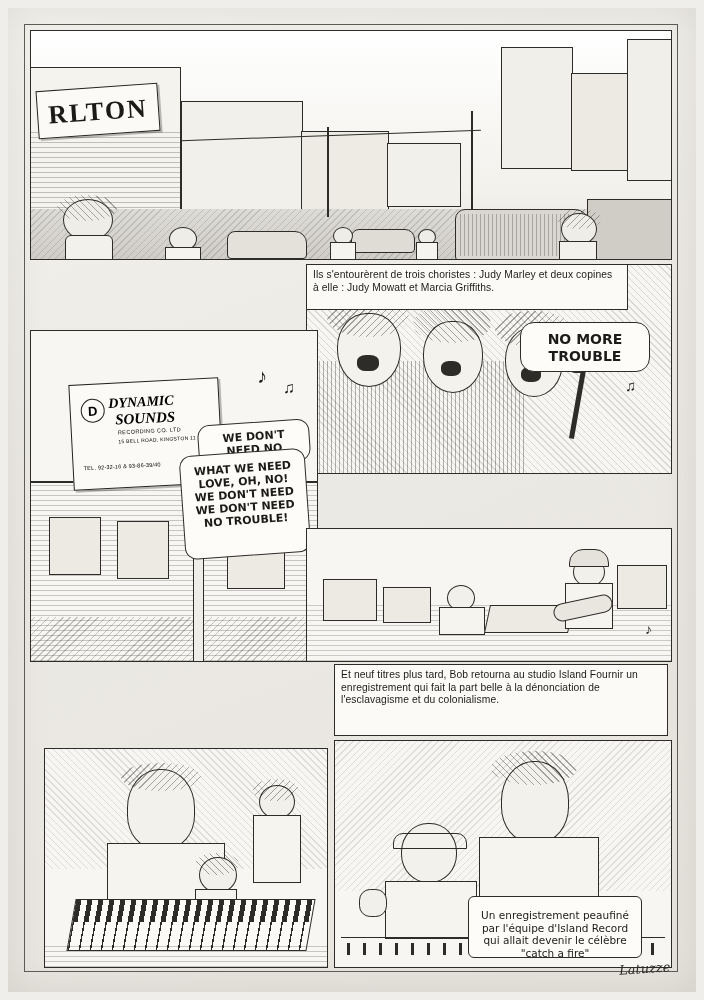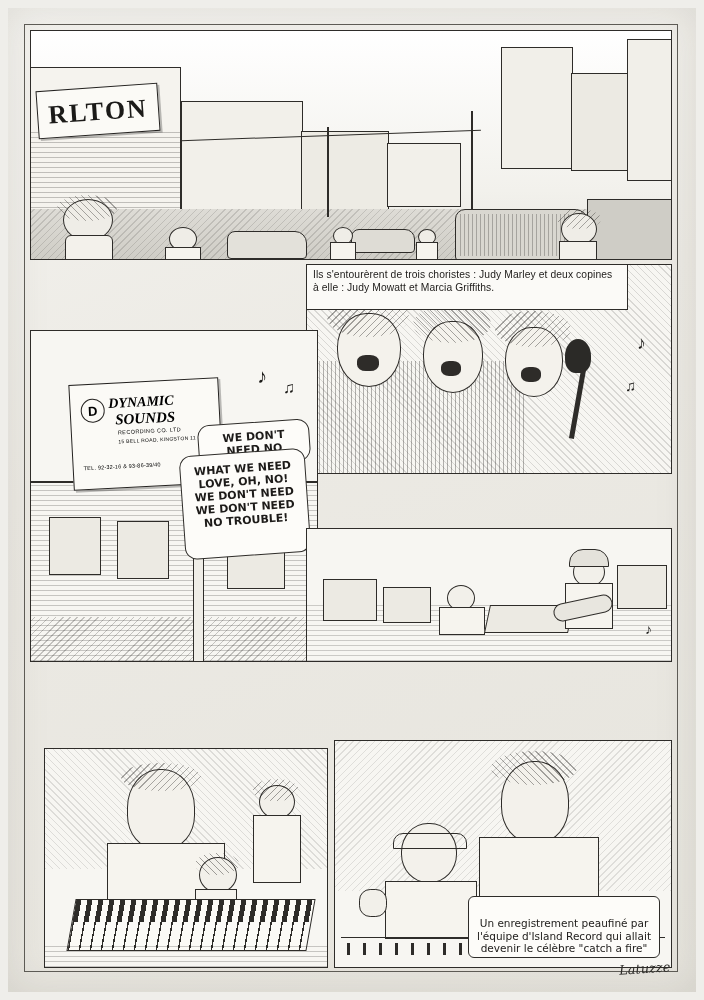--- a/index.html
+++ b/index.html
@@ -218,20 +218,21 @@
 
     <div class="mic-shape" style="left:258px; top:74px; width:26px; height:34px;"></div>
     <div style="position:absolute; left:268px; top:104px; width:5px; height:70px; background:#2e2c29; transform:rotate(10deg);"></div>
 
     <div class="note" style="left:330px; top:68px;">♪</div>
     <div class="note" style="left:318px; top:112px; font-size:15px;">♫</div>
   </div>
 
   <div class="caption" style="left:306px; top:264px; width:322px; height:46px; background:#fbfaf7;">Ils s'entourèrent de trois choristes : Judy Marley et deux copines à elle : Judy Mowatt et Marcia Griffiths.</div>
 
+  <div class="balloon handwrite" style="left:520px; top:322px; width:130px; height:50px; font-size:14px; line-height:17px; text-align:center; padding-top:8px; border-radius:14px;">NO MORE TROUBLE</div>
 
 
   <div class="panel" style="left:30px; top:330px; width:286px; height:330px;">
     <div class="ink" style="background:#f7f6f2;"></div>
 
     <div class="hatch-h" style="position:absolute; left:0; top:150px; width:286px; height:180px; opacity:.5;"></div>
     <div style="position:absolute; left:0; top:150px; width:286px; height:2px; background:#2e2c29;"></div>
 
     <div style="position:absolute; left:18px; top:186px; width:50px; height:56px; border:1.2px solid #2e2c29; background:#eceae3;" class="hatch-d"></div>
     <div style="position:absolute; left:86px; top:190px; width:50px; height:56px; border:1.2px solid #2e2c29; background:#eceae3;" class="hatch-d"></div>
@@ -278,20 +279,21 @@
       <div style="position:absolute; left:12px; top:10px; width:30px; height:28px; border:1.2px solid #2e2c29; border-radius:50%; background:#f2f0ea;"></div>
       <div style="position:absolute; left:8px; top:2px; width:38px; height:16px; border:1.2px solid #2e2c29; border-radius:14px 14px 0 0; background:#e4e2db;"></div>
       <div style="position:absolute; left:4px; top:36px; width:46px; height:44px; border:1.2px solid #2e2c29; background:#f6f4ee;"></div>
       <div style="position:absolute; left:-8px; top:52px; width:58px; height:16px; border:1.2px solid #2e2c29; border-radius:10px; background:#e8e6df; transform:rotate(-12deg);"></div>
     </div>
 
     <div class="note" style="left:338px; top:92px; font-size:14px;">♪</div>
   </div>
 
 
+  <div class="caption" style="left:334px; top:664px; width:334px; height:72px;">Et neuf titres plus tard, Bob retourna au studio Island Fournir un enregistrement qui fait la part belle à la dénonciation de l'esclavagisme et du colonialisme.</div>
 
   <div class="panel" style="left:44px; top:748px; width:282px; height:218px;">
     <div class="ink" style="background:#f7f6f2;"></div>
     <div class="hatch-d" style="position:absolute; left:0; top:0; width:282px; height:120px; opacity:.3;"></div>
 
     <div style="position:absolute; left:62px; top:14px; width:120px; height:130px;">
       <div style="position:absolute; left:20px; top:6px; width:66px; height:78px; border:1.4px solid #2e2c29; border-radius:48% 48% 42% 42%; background:#f3f1eb;"></div>
       <div class="hatch-d2" style="position:absolute; left:14px; top:0; width:80px; height:28px; border-radius:50%; opacity:.9;"></div>
       <div style="position:absolute; left:0px; top:80px; width:116px; height:62px; border:1.4px solid #2e2c29; background:#f6f4ee;"></div>
     </div>
@@ -335,16 +337,16 @@
 
     <div style="position:absolute; left:24px; top:148px; width:26px; height:26px; border:1.2px solid #2e2c29; border-radius:40%; background:#f2f0ea;"></div>
 
     <div style="position:absolute; left:6px; top:196px; width:324px; height:26px;">
       <div style="position:absolute; inset:0; border-top:1.2px solid #2e2c29;"></div>
       <div style="position:absolute; left:6px; top:6px; width:310px; height:12px;
                   background-image: repeating-linear-gradient(90deg, #2e2c29 0 3px, rgba(0,0,0,0) 3px 16px);"></div>
     </div>
   </div>
 
-  <div class="balloon handwrite" style="left:468px; top:896px; width:192px; height:62px; font-size:10.5px; line-height:12.5px; font-weight:400; text-align:center; padding-top:20px; border-radius:6px;">Un enregistrement peaufiné par l'équipe d'Island Record qui allait devenir le célèbre "catch a fire"</div>
+  <div class="balloon handwrite" style="left:468px; top:896px; width:174px; height:62px; font-size:10.5px; line-height:12.5px; font-weight:400; text-align:center; padding-top:12px; border-radius:6px;">Un enregistrement peaufiné par l'équipe d'Island Record qui allait devenir le célèbre "catch a fire"</div>
 
   <div class="signature">Latuzze</div>
 </div>
 
 </body></html>

